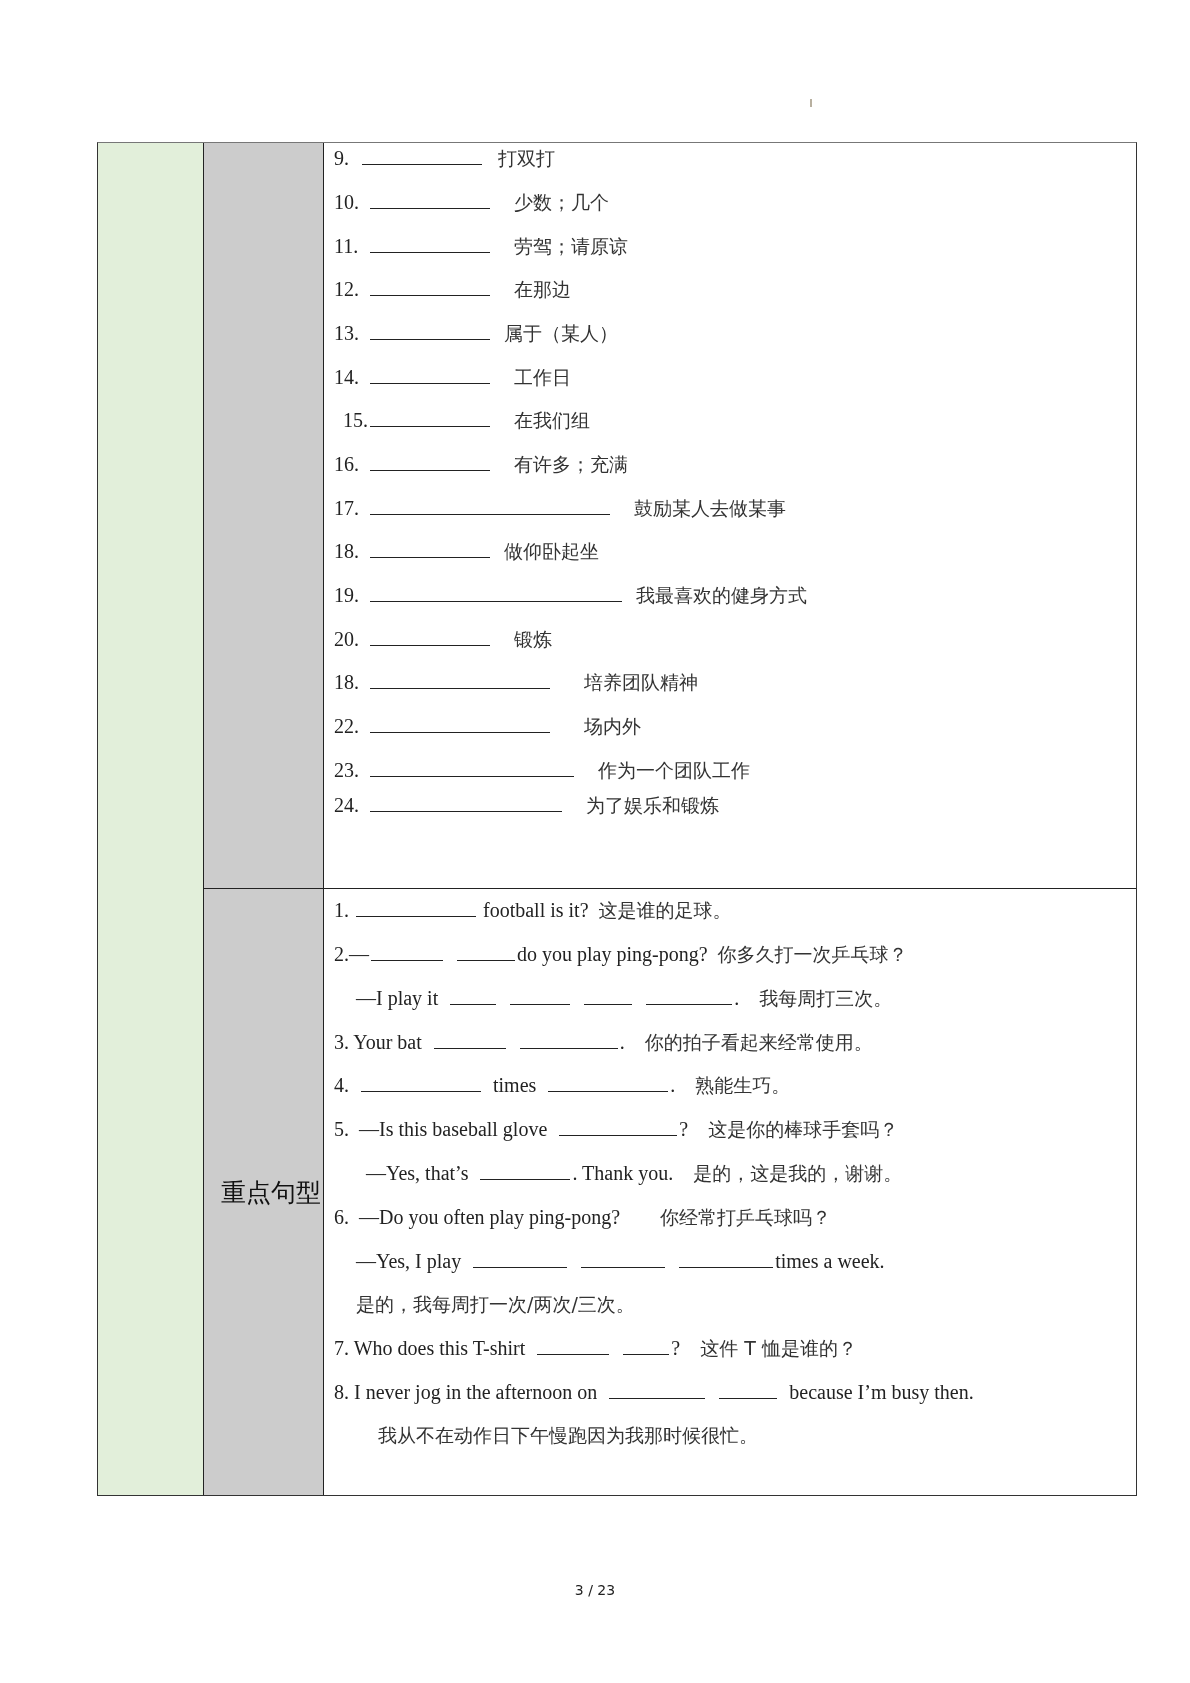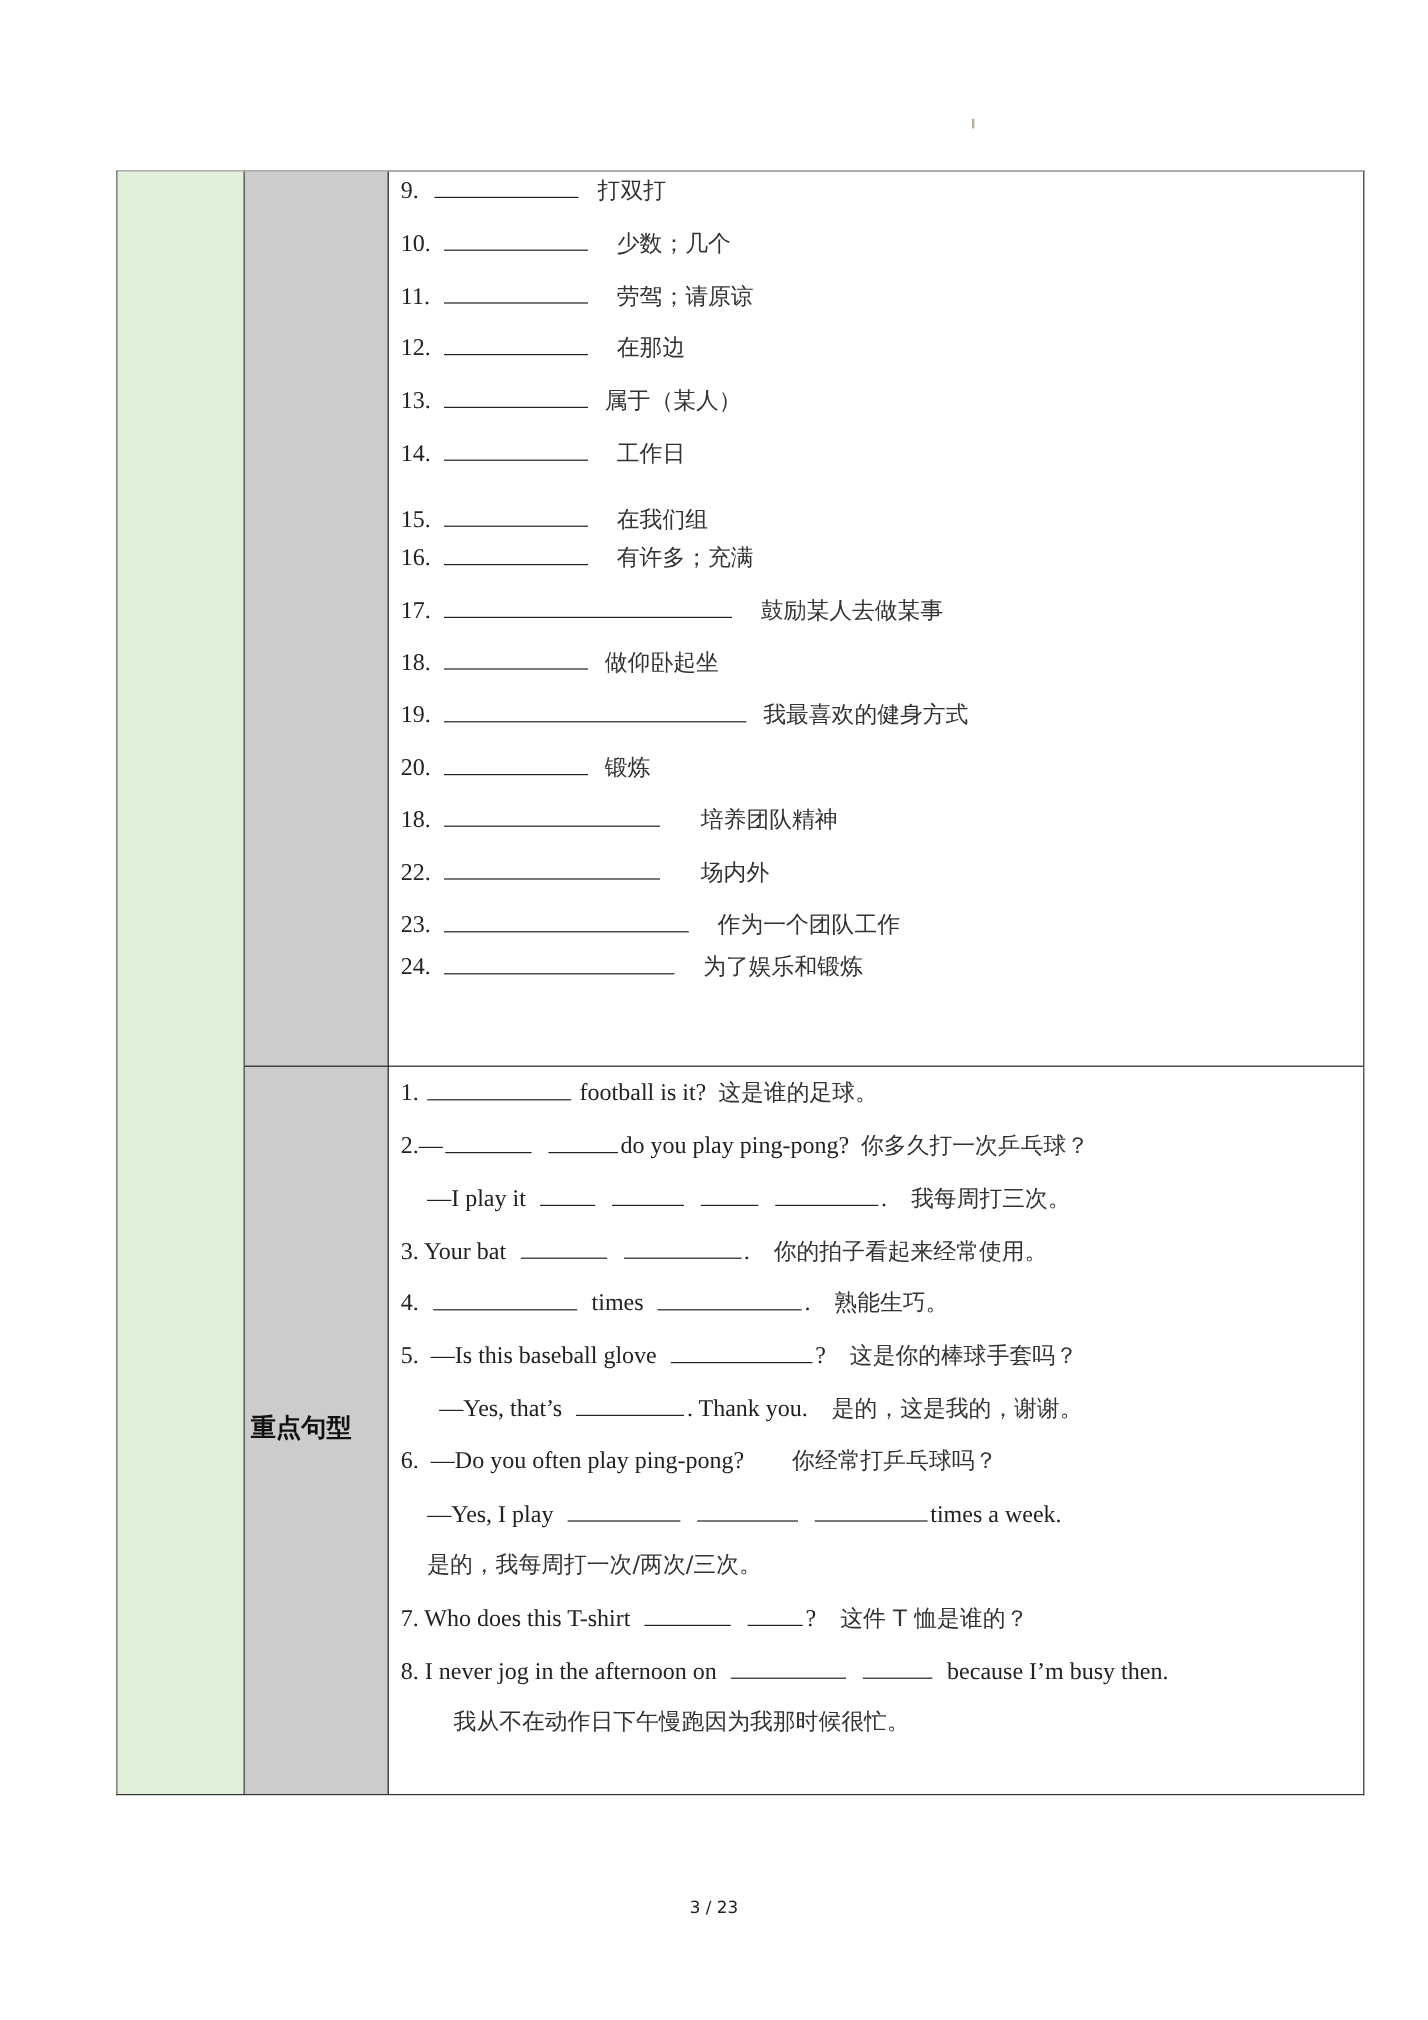--- a/index.html
+++ b/index.html
@@ -6,22 +6,22 @@
   body { width:1190px; height:1683px; position:relative; overflow:hidden;
          font-family:"Liberation Serif","DejaVu Serif",serif; color:#222; }
   .header-mark { position:absolute; left:810px; top:99px; width:2px; height:8px; background:#b8b0a0; }
   .tbl { position:absolute; left:97px; top:142px; width:1040px; height:1354px;
          border:1.5px solid #333; border-top-color:#777; box-sizing:border-box; }
   .col1 { position:absolute; left:0; top:0; width:106px; height:100%; background:#e2efda;
           border-right:1.5px solid #222; box-sizing:border-box; }
   .col2 { position:absolute; left:106px; top:0; width:120px; height:100%; background:#cccccc;
           border-right:1.5px solid #222; box-sizing:border-box; }
   .sec-divider { position:absolute; left:106px; right:0; top:745px; height:0; border-top:1.5px solid #222; }
-  .section-label { position:absolute; left:111px; top:1033px; width:112px; text-align:left;
-                   font-family:"DejaVu Sans",sans-serif; font-weight:bold; font-size:21px; color:#111; }
+  .section-label { position:absolute; left:111px; top:1033px; width:112px; text-align:right;
+                   font-family:"DejaVu Sans",sans-serif; font-weight:normal; font-size:25px; color:#111; }
   .content { position:absolute; left:226px; right:0; }
   .line { position:absolute; left:10px; white-space:nowrap; font-size:20px; line-height:24px; }
   .blank { display:inline-block; border-bottom:1.3px solid #222; height:18px; vertical-align:baseline; margin:0 2px; }
   .zh { font-family:"DejaVu Sans",sans-serif; font-size:19px; color:#333; }
   .footer { position:absolute; top:1582px; left:0; width:100%; text-align:center;
             font-family:"DejaVu Sans",sans-serif; font-size:14px; color:#222; }
 </style>
 </head>
 <body>
 
@@ -32,26 +32,26 @@
   <div class="col2"></div>
   <div class="sec-divider"></div>
   <div class="section-label">重点句型</div>
   <div class="content" id="vocab-area" style="top:0;">
       <div class="line" style="top: 3px;"><span style="display: inline-block; width: 26px;">9.</span><span class="blank" style="width: 120px;"></span><span class="zh" style="margin-left: 14px;">打双打</span></div>
       <div class="line" style="top: 47px;"><span style="display: inline-block; width: 34px;">10.</span><span class="blank" style="width: 120px;"></span><span class="zh" style="margin-left: 22px;">少数；几个</span></div>
       <div class="line" style="top: 91px;"><span style="display: inline-block; width: 34px;">11.</span><span class="blank" style="width: 120px;"></span><span class="zh" style="margin-left: 22px;">劳驾；请原谅</span></div>
       <div class="line" style="top: 134px;"><span style="display: inline-block; width: 34px;">12.</span><span class="blank" style="width: 120px;"></span><span class="zh" style="margin-left: 22px;">在那边</span></div>
       <div class="line" style="top: 178px;"><span style="display: inline-block; width: 34px;">13.</span><span class="blank" style="width: 120px;"></span><span class="zh" style="margin-left: 12px;">属于（某人）</span></div>
       <div class="line" style="top: 222px;"><span style="display: inline-block; width: 34px;">14.</span><span class="blank" style="width: 120px;"></span><span class="zh" style="margin-left: 22px;">工作日</span></div>
-      <div class="line" style="top: 277px;"><span style="display: inline-block; width: 34px;">15.</span><span class="blank" style="width: 120px;"></span><span class="zh" style="margin-left: 22px;">在我们组</span></div>
+      <div class="line" style="top: 265px; text-align: right;"><span style="display: inline-block; width: 34px;">15.</span><span class="blank" style="width: 120px;"></span><span class="zh" style="margin-left: 22px;">在我们组</span></div>
       <div class="line" style="top: 309px;"><span style="display: inline-block; width: 34px;">16.</span><span class="blank" style="width: 120px;"></span><span class="zh" style="margin-left: 22px;">有许多；充满</span></div>
       <div class="line" style="top: 353px;"><span style="display: inline-block; width: 34px;">17.</span><span class="blank" style="width: 240px;"></span><span class="zh" style="margin-left: 22px;">鼓励某人去做某事</span></div>
       <div class="line" style="top: 396px;"><span style="display: inline-block; width: 34px;">18.</span><span class="blank" style="width: 120px;"></span><span class="zh" style="margin-left: 12px;">做仰卧起坐</span></div>
       <div class="line" style="top: 440px;"><span style="display: inline-block; width: 34px;">19.</span><span class="blank" style="width: 252px;"></span><span class="zh" style="margin-left: 12px;">我最喜欢的健身方式</span></div>
-      <div class="line" style="top: 484px;"><span style="display: inline-block; width: 34px;">20.</span><span class="blank" style="width: 120px;"></span><span class="zh" style="margin-left: 12px; font-family: Liberation Serif, serif;">锻炼</span></div>
+      <div class="line" style="top: 484px;"><span style="display: inline-block; width: 34px;">20.</span><span class="blank" style="width: 120px;"></span><span class="zh" style="margin-left: 22px; font-family: Liberation Serif, serif;">锻炼</span></div>
       <div class="line" style="top: 527px;"><span style="display: inline-block; width: 34px;">18.</span><span class="blank" style="width: 180px;"></span><span class="zh" style="margin-left: 32px;">培养团队精神</span></div>
       <div class="line" style="top: 571px;"><span style="display: inline-block; width: 34px;">22.</span><span class="blank" style="width: 180px;"></span><span class="zh" style="margin-left: 32px;">场内外</span></div>
       <div class="line" style="top: 615px;"><span style="display: inline-block; width: 34px;">23.</span><span class="blank" style="width: 204px;"></span><span class="zh" style="margin-left: 22px;">作为一个团队工作</span></div>
       <div class="line" style="top: 650px;"><span style="display: inline-block; width: 34px; font-family: Liberation Serif, serif;">24.</span><span class="blank" style="width: 192px;"></span><span class="zh" style="margin-left: 22px;">为了娱乐和锻炼</span></div>
     </div>
   <div class="content" id="sent-area" style="top:746px;">
       <div class="line" style="top: 9px; left: 10px;"><span style="white-space: pre;">1. </span><span class="blank" style="width: 120px;"></span><span style="white-space: pre;"> football is it?  </span><span class="zh">这是谁的足球。</span></div>
       <div class="line" style="top: 53px; left: 10px;"><span style="white-space: pre;">2.—</span><span class="blank" style="width: 72px;"></span><span style="white-space: pre;">  </span><span class="blank" style="width: 58px;"></span><span style="white-space: pre;">do you play ping-pong?  </span><span class="zh">你多久打一次乒乓球？</span></div>
       <div class="line" style="top: 97px; left: 32px;"><span style="white-space: pre;">—I play it  </span><span class="blank" style="width: 46px;"></span><span style="white-space: pre;">  </span><span class="blank" style="width: 60px;"></span><span style="white-space: pre;">  </span><span class="blank" style="width: 48px;"></span><span style="white-space: pre;">  </span><span class="blank" style="width: 86px;"></span><span style="white-space: pre;">.    </span><span class="zh">我每周打三次。</span></div>
       <div class="line" style="top: 141px; left: 10px;"><span style="white-space: pre;">3. Your bat  </span><span class="blank" style="width: 72px;"></span><span style="white-space: pre;">  </span><span class="blank" style="width: 98px;"></span><span style="white-space: pre;">.    </span><span class="zh">你的拍子看起来经常使用。</span></div>

